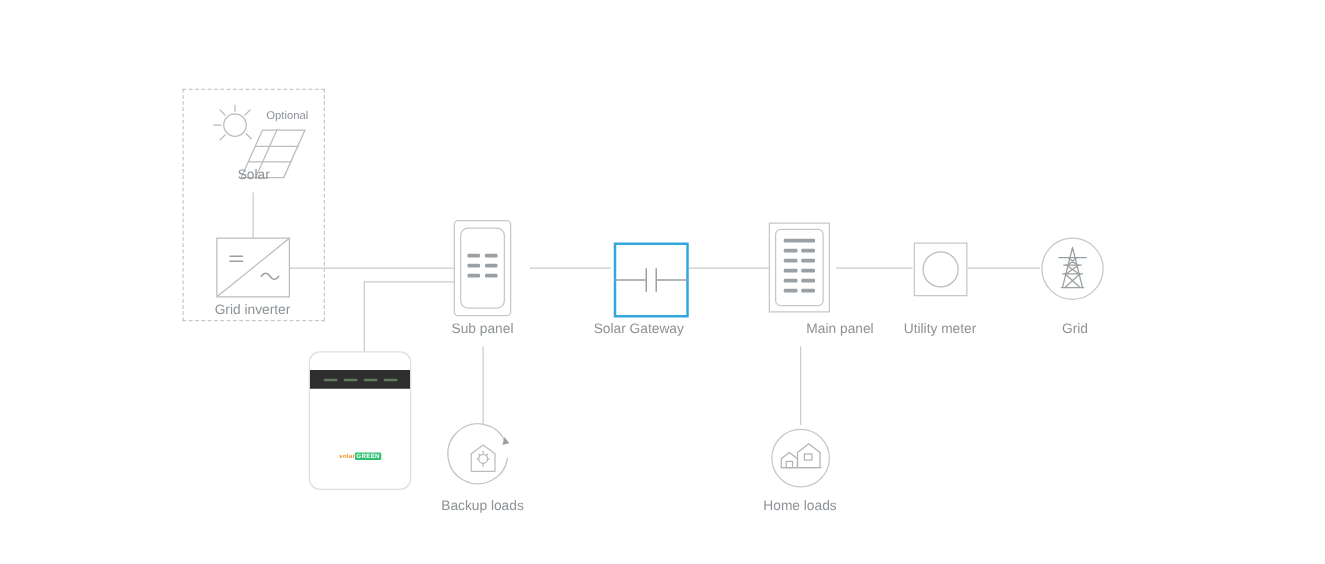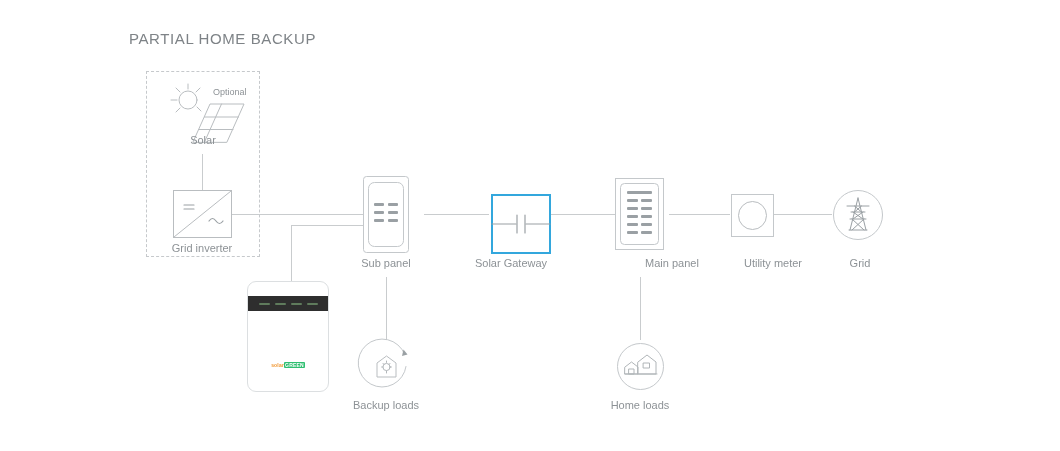--- a/index.html
+++ b/index.html
@@ -88,21 +88,20 @@
   .logo-a{color:#f0932b;font-weight:bold;}
   .logo-b{color:#2fbf71;font-weight:bold;background:#2fbf71;color:#fff;padding:0 1px;border-radius:1px;}
 
   svg{display:block;overflow:visible;}
 </style>
 </head>
 <body>
 
 <div id="canvas">
 
-  <div class="title">PARTIAL HOME BACKUP</div>
 
   <div class="optional-box"></div>
   <div class="optional-label">Optional</div>
 
   <div class="wire v" style="left:202px;top:154px;height:36px;"></div>
 
   <div class="wire h" style="left:232px;top:214px;width:131px;"></div>
 
   <div class="wire h" style="left:291px;top:225px;width:72px;"></div>
   <div class="wire v" style="left:291px;top:225px;height:57px;"></div>
@@ -213,21 +212,21 @@
     </svg>
   </div>
   <div class="node-label" style="left:640px;top:257px;margin-left:32px;">Main panel</div>
 
   <div class="node" style="left:731px;top:194px;width:43px;height:43px;">
     <svg width="43" height="43" viewBox="0 0 43 43">
       <rect x="0.5" y="0.5" width="42" height="42" fill="none" stroke="#c4c8cb" stroke-width="1"></rect>
       <circle cx="21.5" cy="21.5" r="14" fill="none" stroke="#b9bdc0" stroke-width="1"></circle>
     </svg>
   </div>
-  <div class="node-label" style="left:752px;top:257px;margin-left:21px;">Utility meter</div>
+  <div class="node-label" style="left:752px;top:257px;">Utility meter</div>
 
   <div class="node" style="left:833px;top:190px;width:50px;height:50px;">
     <svg width="50" height="50" viewBox="0 0 50 50">
       <circle cx="25" cy="25" r="24.5" fill="none" stroke="#c4c8cb" stroke-width="1"></circle>
       <g stroke="#9aa0a4" stroke-width="1" fill="none" stroke-linecap="round">
         <path d="M25 8 L17 40 M25 8 L33 40"></path>
         <line x1="14" y1="16" x2="36" y2="16"></line>
         <line x1="18" y1="22" x2="32" y2="22"></line>
         <line x1="17" y1="29" x2="33" y2="29"></line>
         <path d="M20 22 L30 29 M30 22 L20 29"></path>

